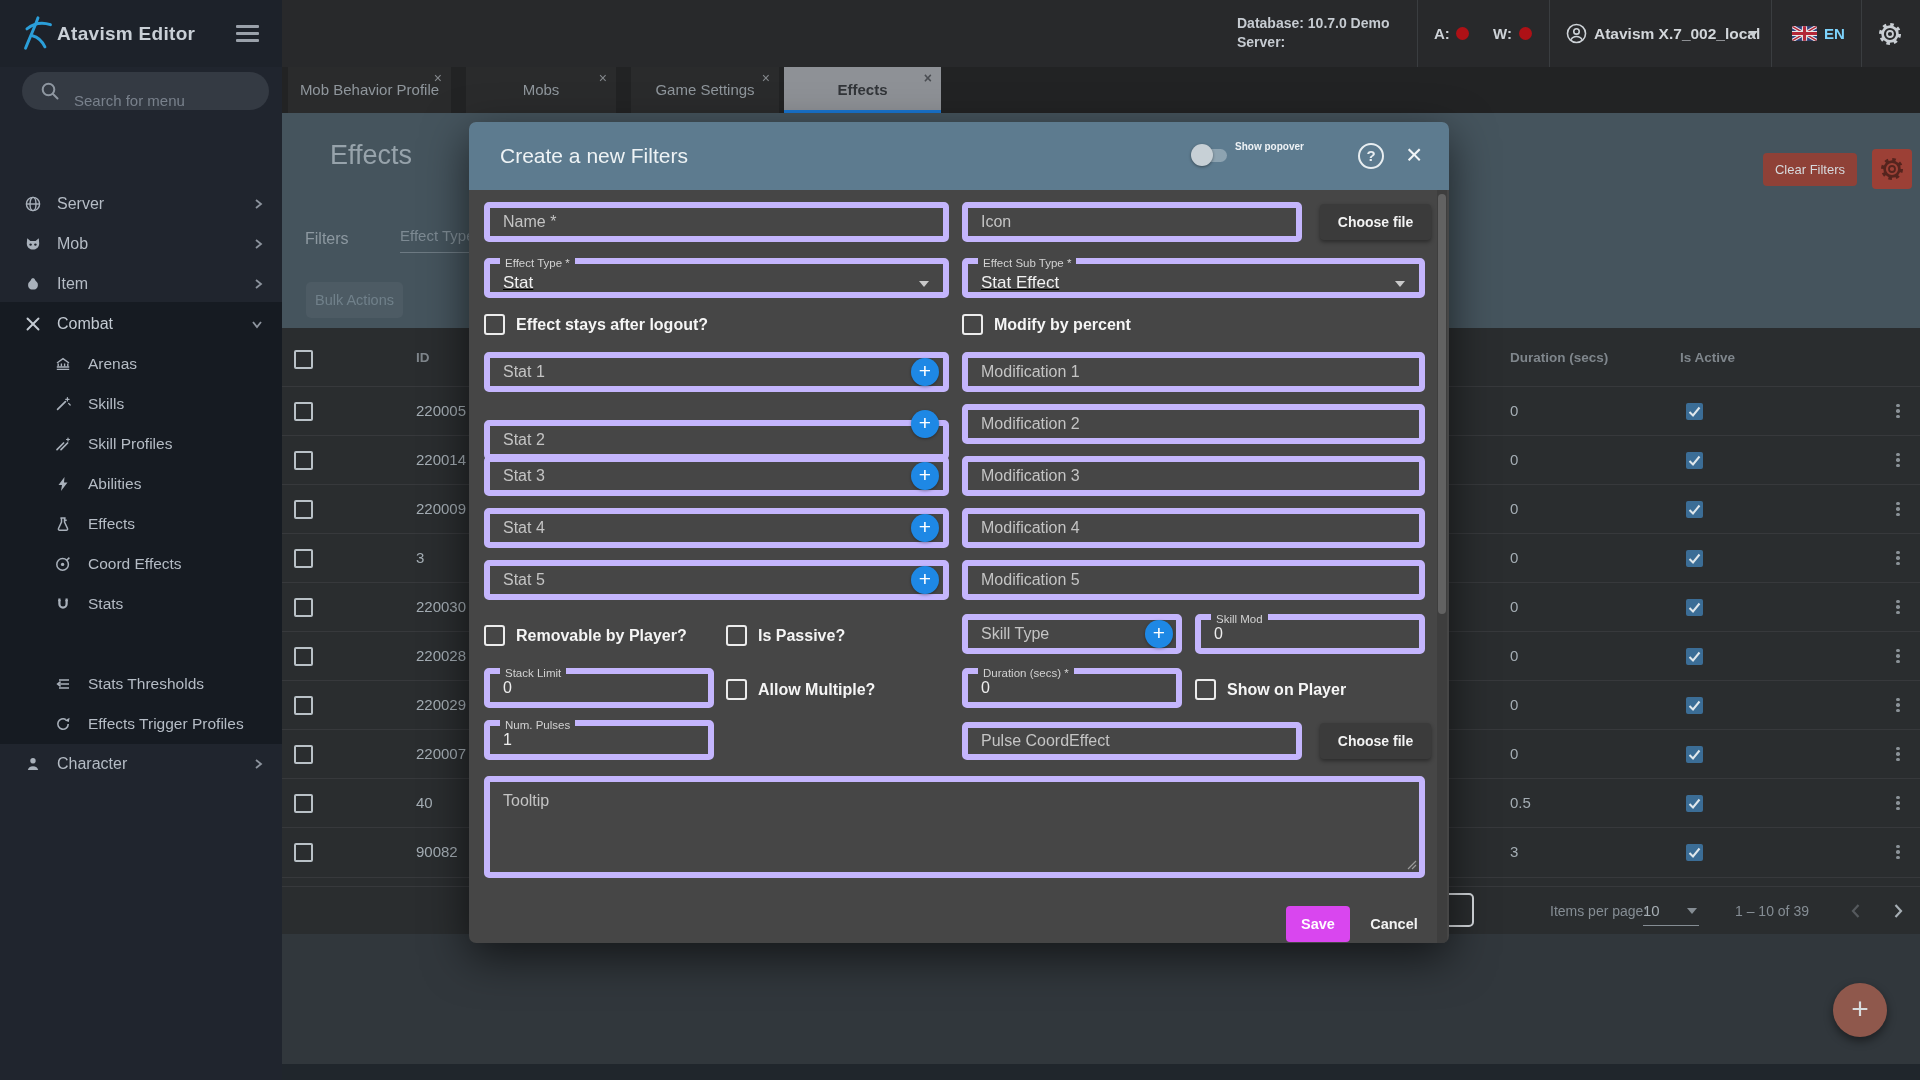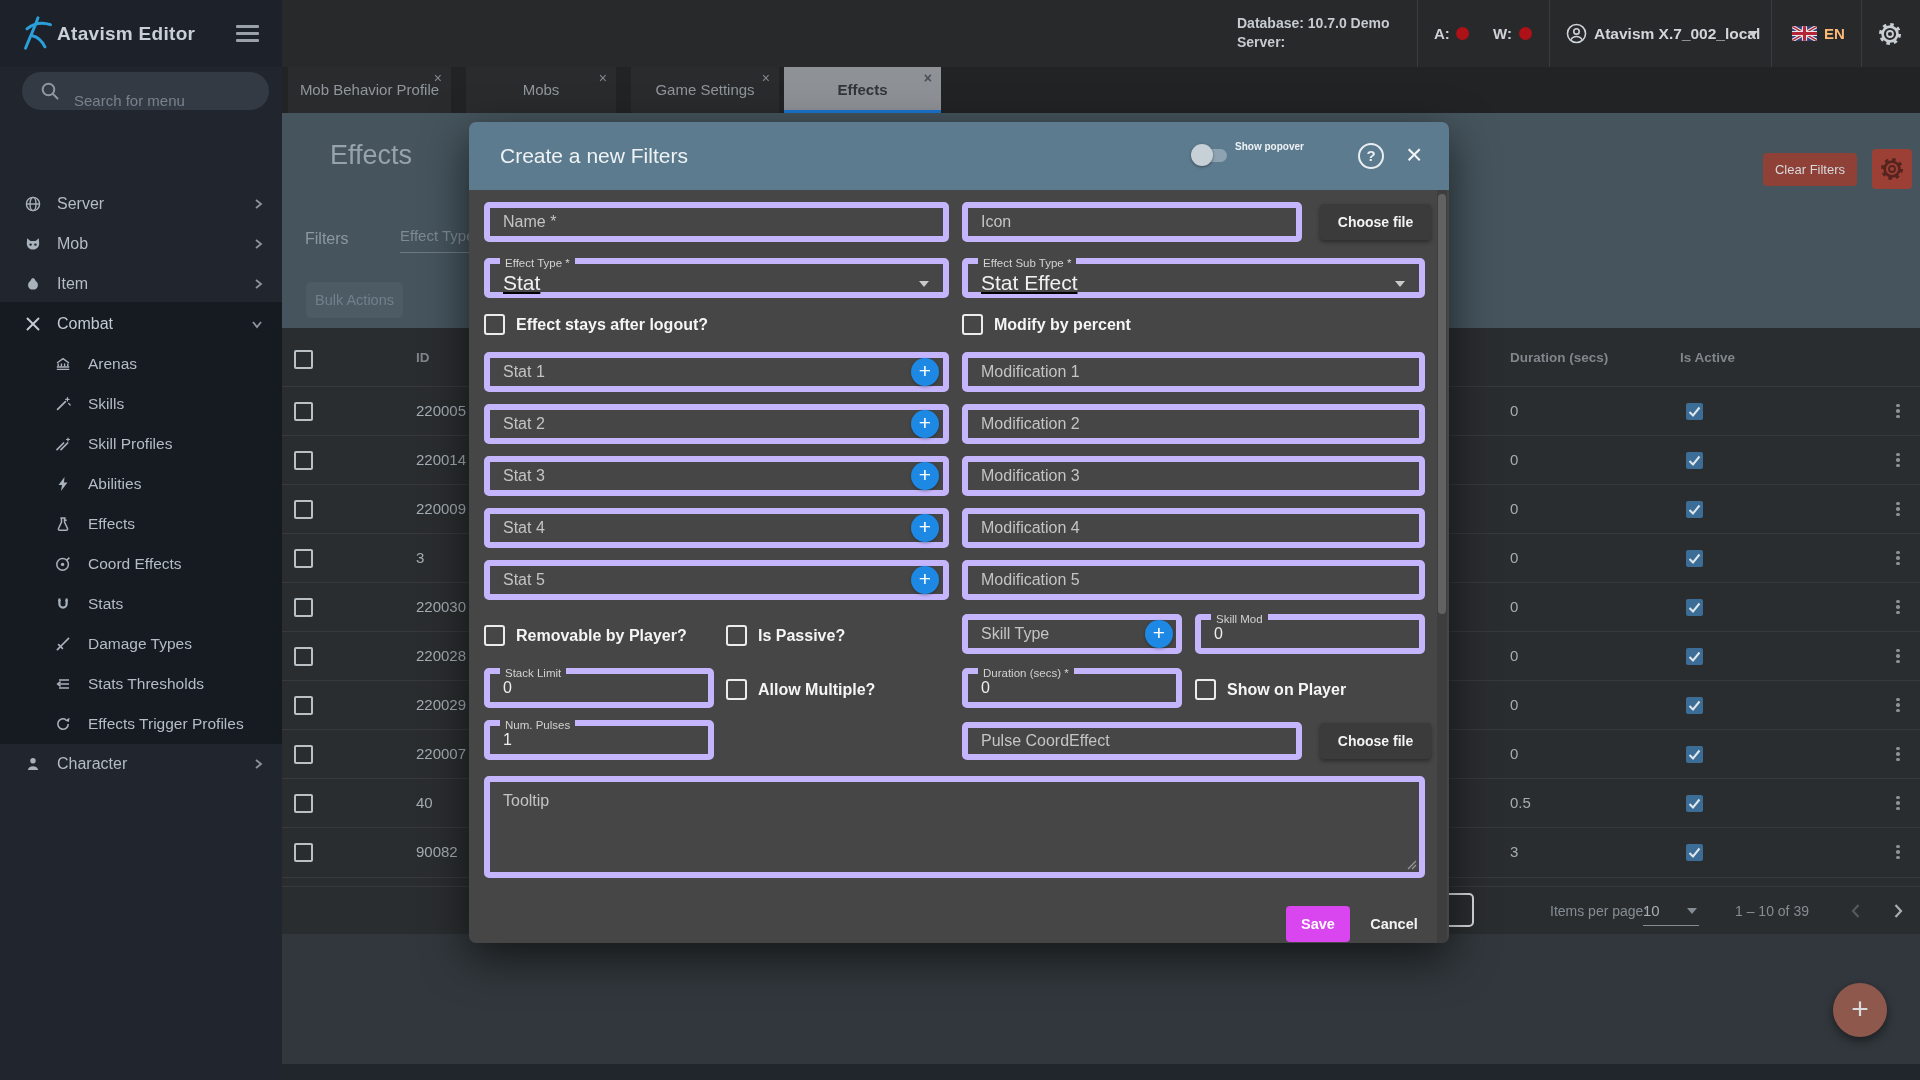--- a/index.html
+++ b/index.html
@@ -96,21 +96,21 @@
     border-radius:50%;color:#e8eef1;font-size:15px;font-weight:700;text-align:center;line-height:22px;cursor:pointer;}
   .m-close{position:absolute;left:937px;top:15px;font-size:28px;color:#f2f5f7;cursor:pointer;line-height:36px;}
 
   .tf{position:absolute;border:6px solid #c4b5fd;border-radius:5px;box-sizing:border-box;text-decoration:underline;}
   .tf input,.tf textarea{width:100%;height:100%;background:transparent;border:none;outline:none;
     color:#ededed;font-size:16px;padding:0 13px;box-sizing:border-box;font-family:inherit;}
   .tf textarea{padding:10px 13px;resize:none;font-size:16px;}
   .tf input::placeholder,.tf textarea::placeholder{color:#c4c4c4;}
   .chip{position:absolute;top:-8px;left:10px;background:#464646;padding:0 5px;font-size:11.5px;
     color:#d2d2d2;line-height:15px;}
-  .selval{line-height:38px;padding-left:13px;font-size:21px;color:#f1f1f1;}
+  .selval{line-height:38px;padding-left:13px;font-size:17px;color:#f1f1f1;}
   .ddarrow{position:absolute;right:14px;top:17px;width:0;height:0;border-left:5px solid transparent;
     border-right:5px solid transparent;border-top:6px solid #c9c9c9;}
   .plusbtn{position:absolute;width:28px;height:28px;border-radius:50%;background:#1e88e5;color:#fff;
     font-size:21px;font-weight:400;text-align:center;line-height:26px;cursor:pointer;
     box-shadow:0 1px 3px rgba(0,0,0,.35);}
   .mcb{position:absolute;display:flex;align-items:center;gap:11px;color:#f5f5f5;font-size:16px;
     font-weight:600;cursor:pointer;}
   .mcb .box{width:17px;height:17px;border:2px solid #ececec;border-radius:3px;background:transparent;}
   .cfile{position:absolute;background:#3b3b3b;border-radius:4px;color:#f3f3f3;font-size:14px;
     font-weight:700;text-align:center;box-shadow:0 2px 4px rgba(0,0,0,.4);line-height:36px;cursor:pointer;}
@@ -167,21 +167,21 @@
     <span class="abs" style="left:1748px;top:31px;width:0;height:0;border-left:5px solid transparent;border-right:5px solid transparent;border-top:6px solid #c9ced2"></span>
     <div class="tb-div" style="left:1771px"></div>
 
     <svg class="abs" style="left:1792px;top:26px;border-radius:2px" width="25" height="15" viewBox="0 0 24 14">
       <rect width="24" height="14" fill="#31427f"></rect>
       <path d="M0 0 L24 14 M24 0 L0 14" stroke="#e8e8e8" stroke-width="3.4"></path>
       <path d="M0 0 L24 14 M24 0 L0 14" stroke="#b32638" stroke-width="1.5"></path>
       <path d="M12 0 V14 M0 7 H24" stroke="#e8e8e8" stroke-width="5"></path>
       <path d="M12 0 V14 M0 7 H24" stroke="#b32638" stroke-width="3"></path>
     </svg>
-    <span class="abs" style="left:1824px;line-height:67px;font-size:15px;font-weight:600;color:#fdba74;cursor:pointer">EN</span>
+    <span class="abs" style="left:1824px;line-height:67px;font-size:15px;font-weight:600;color:#7dd3fc;cursor:pointer">EN</span>
     <div class="tb-div" style="left:1861px"></div>
 
     <svg class="abs" style="left:1878px;top:22px;cursor:pointer" width="24" height="24" viewBox="0 0 24 24">
       <circle cx="12" cy="12" r="9" fill="none" stroke="#c9ced3" stroke-width="4" stroke-dasharray="3.3 3.76"></circle>
       <circle cx="12" cy="12" r="7.4" fill="none" stroke="#c9ced3" stroke-width="2.6"></circle>
       <circle cx="12" cy="12" r="3" fill="none" stroke="#c9ced3" stroke-width="1.8"></circle>
     </svg>
   </div>
 
   <div class="sidebar">
@@ -304,30 +304,20 @@
     </div>
 
     <div class="nav-item sub" style="top:517px">
       <svg class="nav-ic" width="18" height="18" viewBox="0 0 18 18">
         <path d="M5.4 3.4 V9 a3.6 3.6 0 0 0 7.2 0 V3.4" fill="none" stroke="#a9b1bb" stroke-width="2.2"></path>
         <path d="M4.2 5.6 H6.6 M11.4 5.6 H13.8" stroke="#a9b1bb" stroke-width="1.3"></path>
       </svg>
       <span class="lbl">Stats</span>
     </div>
 
-    <div class="nav-item sub" style="top:557px">
-      <svg class="nav-ic" width="18" height="18" viewBox="0 0 18 18">
-        <g stroke="#a9b1bb" stroke-width="1.7" stroke-linecap="round">
-          <line x1="14.6" y1="3.4" x2="6" y2="12"></line>
-            <line x1="4.6" y1="9.6" x2="8.4" y2="13.4"></line>
-          <line x1="3.4" y1="14.6" x2="5.4" y2="12.6"></line>
-        </g>
-      </svg>
-      <span class="lbl">Damage Types</span>
-    </div>
 
     <div class="nav-item sub" style="top:597px">
       <svg class="nav-ic" width="18" height="18" viewBox="0 0 18 18">
         <g stroke="#a9b1bb" stroke-width="1.5" fill="none">
           <path d="M5 5 H15 M4 9 H15 M5 13 H15"></path>
             <path d="M6.6 6.6 L3.6 9 L6.6 11.4"></path>
         </g>
       </svg>
       <span class="lbl">Stats Thresholds</span>
     </div>
@@ -603,21 +593,21 @@
       <span class="box"></span>
       <span>Modify by percent</span>
     </div>
 
     <div class="tf" style="left:15px;top:230px;width:465px;height:40px">
       <input placeholder="Stat 1" style=""></div>
     <div class="plusbtn" style="left:442px;top:236px">+</div>
     <div class="tf" style="left:493px;top:230px;width:463px;height:40px">
       <input placeholder="Modification 1" style=""></div>
 
-    <div class="tf" style="left:15px;top:282px;width:465px;height:40px">
+    <div class="tf" style="left:15px;top:298px;width:465px;height:40px">
       <input placeholder="Stat 2" style=""></div>
     <div class="plusbtn" style="left:442px;top:288px">+</div>
     <div class="tf" style="left:493px;top:282px;width:463px;height:40px">
       <input placeholder="Modification 2" style=""></div>
 
     <div class="tf" style="left:15px;top:334px;width:465px;height:40px">
       <input placeholder="Stat 3" style=""></div>
     <div class="plusbtn" style="left:442px;top:340px">+</div>
     <div class="tf" style="left:493px;top:334px;width:463px;height:40px">
       <input placeholder="Modification 3" style=""></div>

